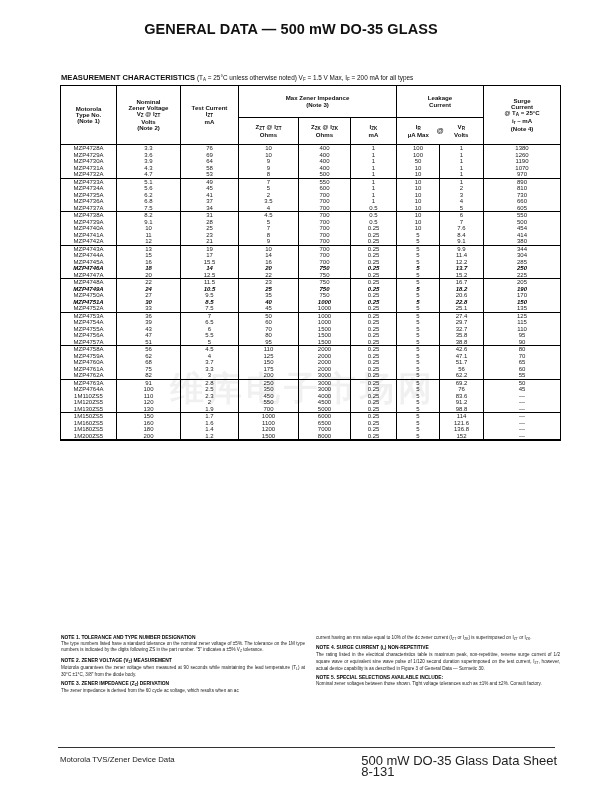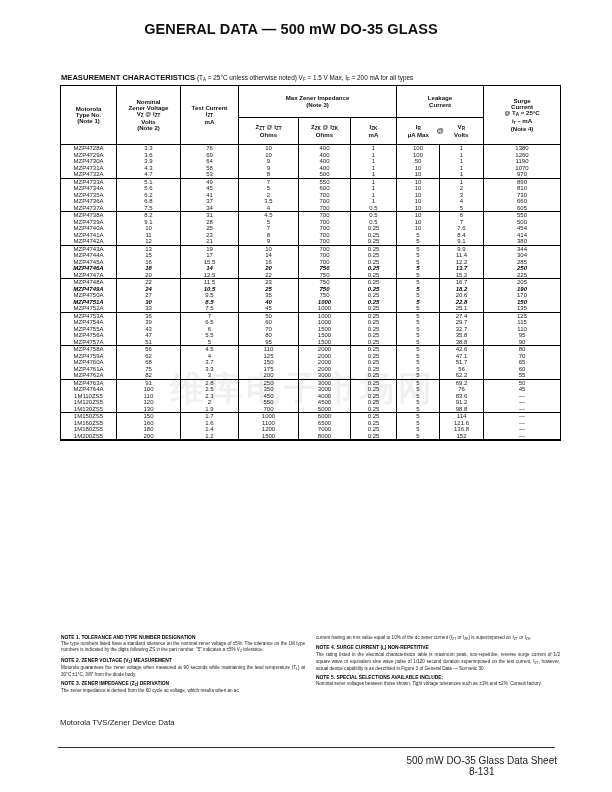--- a/index.html
+++ b/index.html
@@ -39,22 +39,22 @@
   .notes { position: absolute; top: 635px; width: 244px; font-size: 4.6px; line-height: 6.2px; color: #222; }
   .notes.left { left: 61px; }
   .notes.right { left: 316px; }
   .notes .nh { font-weight: bold; font-size: 4.9px; color: #000; margin-top: 3px; }
   .notes .nh:first-child { margin-top: 0; }
   .notes p { margin: 0; text-align: justify; }
   .notes .s { font-size: 3.4px; vertical-align: -1px; }
 
   .footer-rule { position: absolute; left: 58px; width: 497px; top: 747px; height: 0;
                  border-top: 1px solid #333; }
-  .footer-left { position: absolute; left: 60px; top: 718px; font-size: 7.8px; color: #222; }
-  .footer-right { position: absolute; right: 55px; top: 755px; font-size: 10px; color: #222; text-align: center; line-height: 11px; }
+  .footer-left { position: absolute; left: 60px; top: 755px; font-size: 7.8px; color: #222; }
+  .footer-right { position: absolute; right: 55px; top: 755px; font-size: 13px; color: #222; text-align: left; line-height: 11px; }
 </style>
 </head>
 <body>
 
 <div class="title">GENERAL DATA — 500 mW DO-35 GLASS</div>
 
 <div class="ec-heading">
   <b>MEASUREMENT CHARACTERISTICS</b>
   <span> <span>(T</span><sub>A</sub><span> = 25°C unless otherwise noted) V</span><sub>F</sub><span> = 1.5 V Max, I</span><sub>F</sub><span> = 200 mA for all types</span></span>
 </div>

